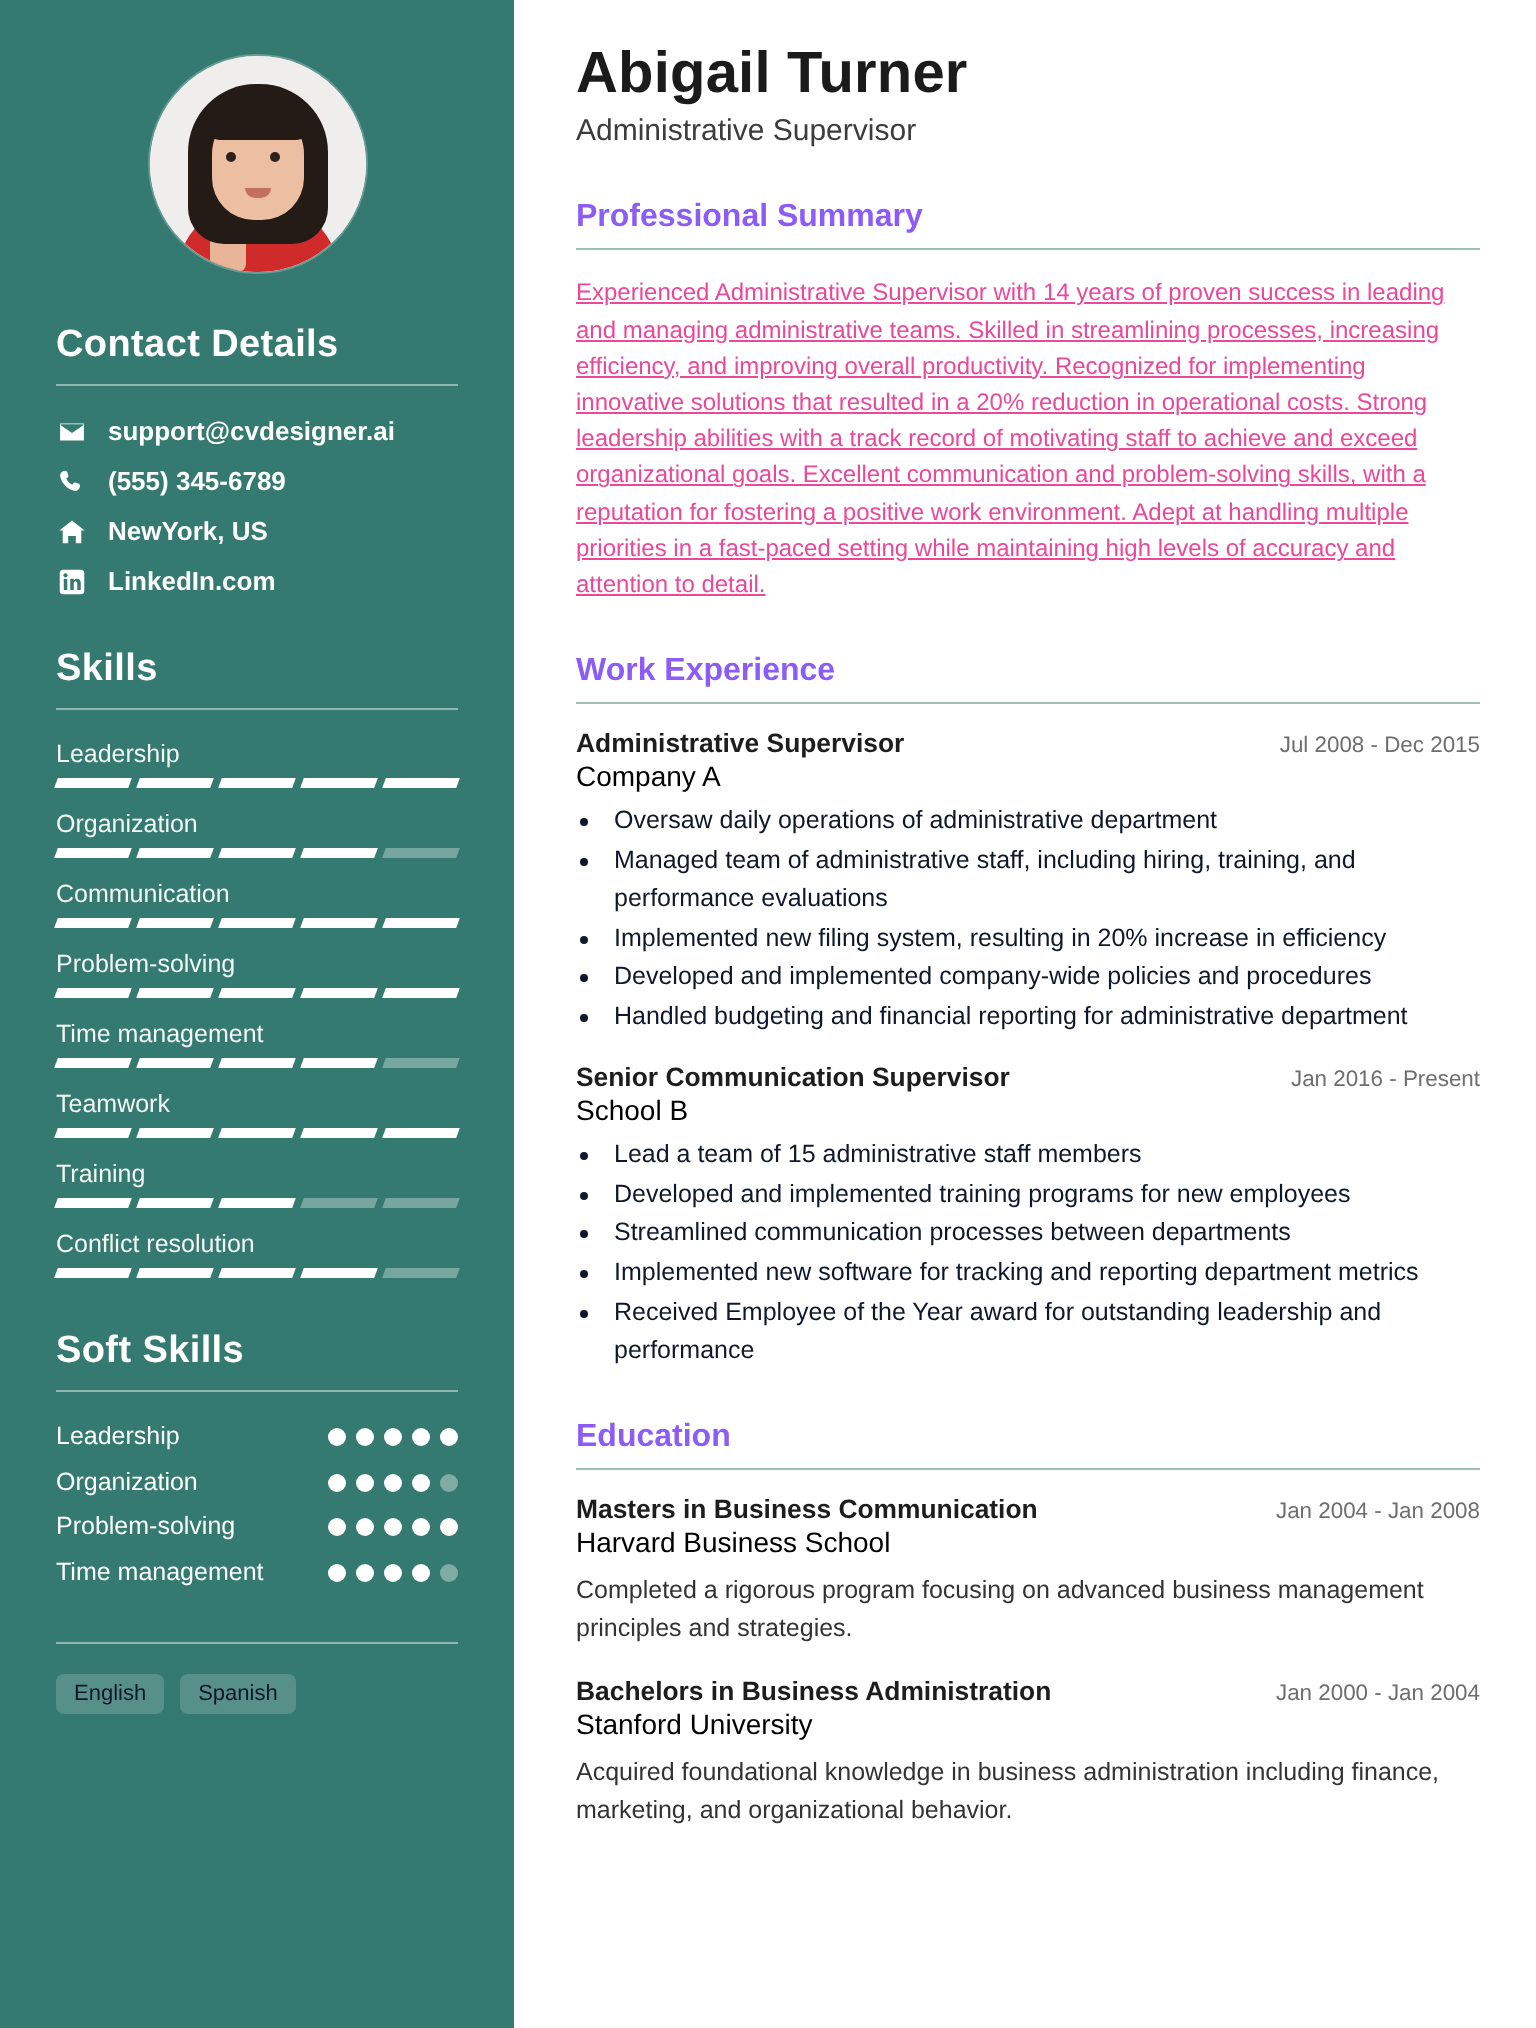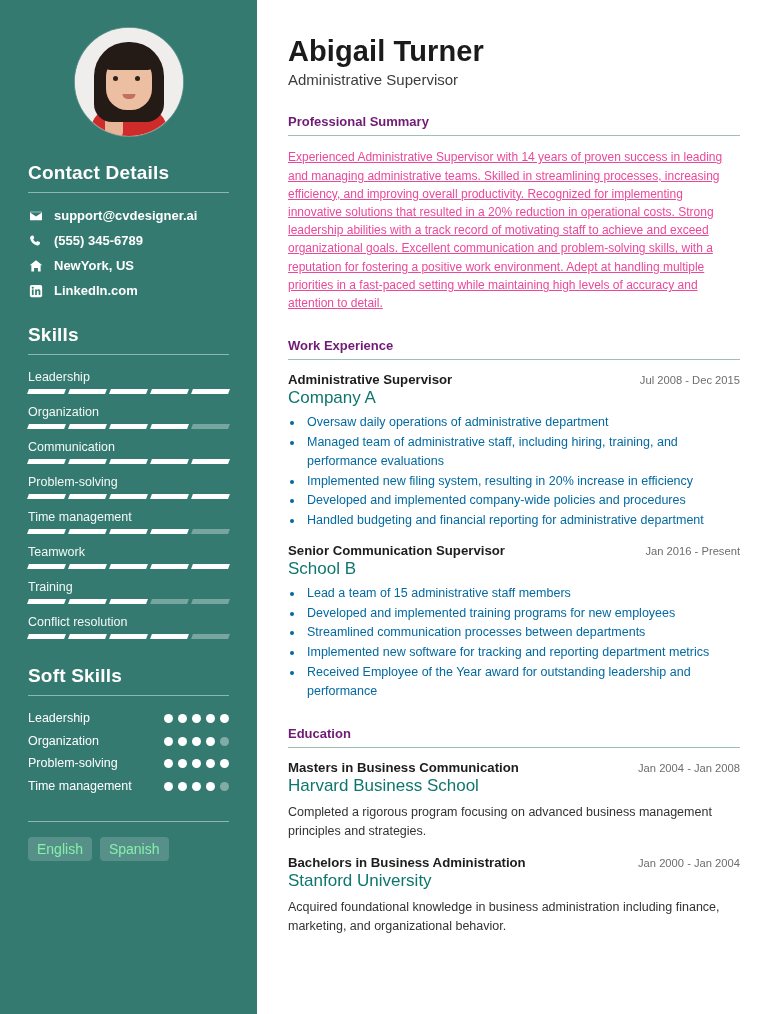--- a/index.html
+++ b/index.html
@@ -129,46 +129,46 @@
   .dots { display: flex; gap: 5px; padding-top: 3px; flex: 0 0 auto; }
   .dot { width: 9px; height: 9px; border-radius: 50%; background: rgba(255,255,255,0.38); }
   .dot.on { background: #ffffff; }
 
   
   .lang-wrap { display: flex; gap: 8px; flex-wrap: wrap; }
   .lang-chip {
     background: rgba(255,255,255,0.17);
     border-radius: 4px;
     padding: 4px 9px;
-    font-size: 14px;
-    color: #86efac;
+    font-size: 11px;
+    color: #0f172a;
   }
 
   
   .main {
     flex: 1;
-    padding: 36px 28px 20px 31px;
+    padding: 22px 28px 20px 31px;
     color: #2a2a2a;
   }
   .name {
     font-size: 29px;
     font-weight: bold;
     color: #1b1b1b;
     letter-spacing: .1px;
     line-height: 1.08;
   }
   .job-title {
     font-size: 15px;
     color: #3c3c3c;
     margin-top: 4px;
   }
   .sec-heading {
-    font-size: 13px;
+    font-size: 16px;
     font-weight: bold;
-    color: #701a75;
+    color: #8b5cf6;
     margin-top: 26px;
     margin-bottom: 6px;
   }
   .sec-rule {
     height: 1px;
     background: #9dbfb6;
     margin-bottom: 12px;
   }
   .summary {
     font-size: 12px;
@@ -188,32 +188,32 @@
     font-size: 13.2px;
     font-weight: bold;
     color: #1d1d1d;
   }
   .entry-date {
     font-size: 11.2px;
     color: #6e6e6e;
     white-space: nowrap;
   }
   .entry-org {
-    font-size: 17px;
-    color: #0f766e;
+    font-size: 14px;
+    color: #000000;
     margin-top: 1px;
   }
   .bullets {
     margin: 5px 0 0 16px;
     padding: 0;
   }
   .bullets li {
     font-size: 12.5px;
     line-height: 1.5;
-    color: #0369a1;
+    color: #0f172a;
     margin-bottom: 1px;
     padding-left: 3px;
   }
   .edu-desc {
     font-size: 12.5px;
     line-height: 1.5;
     color: #333333;
     margin-top: 7px;
   }
   .edu-entry { margin-bottom: 14px; }

